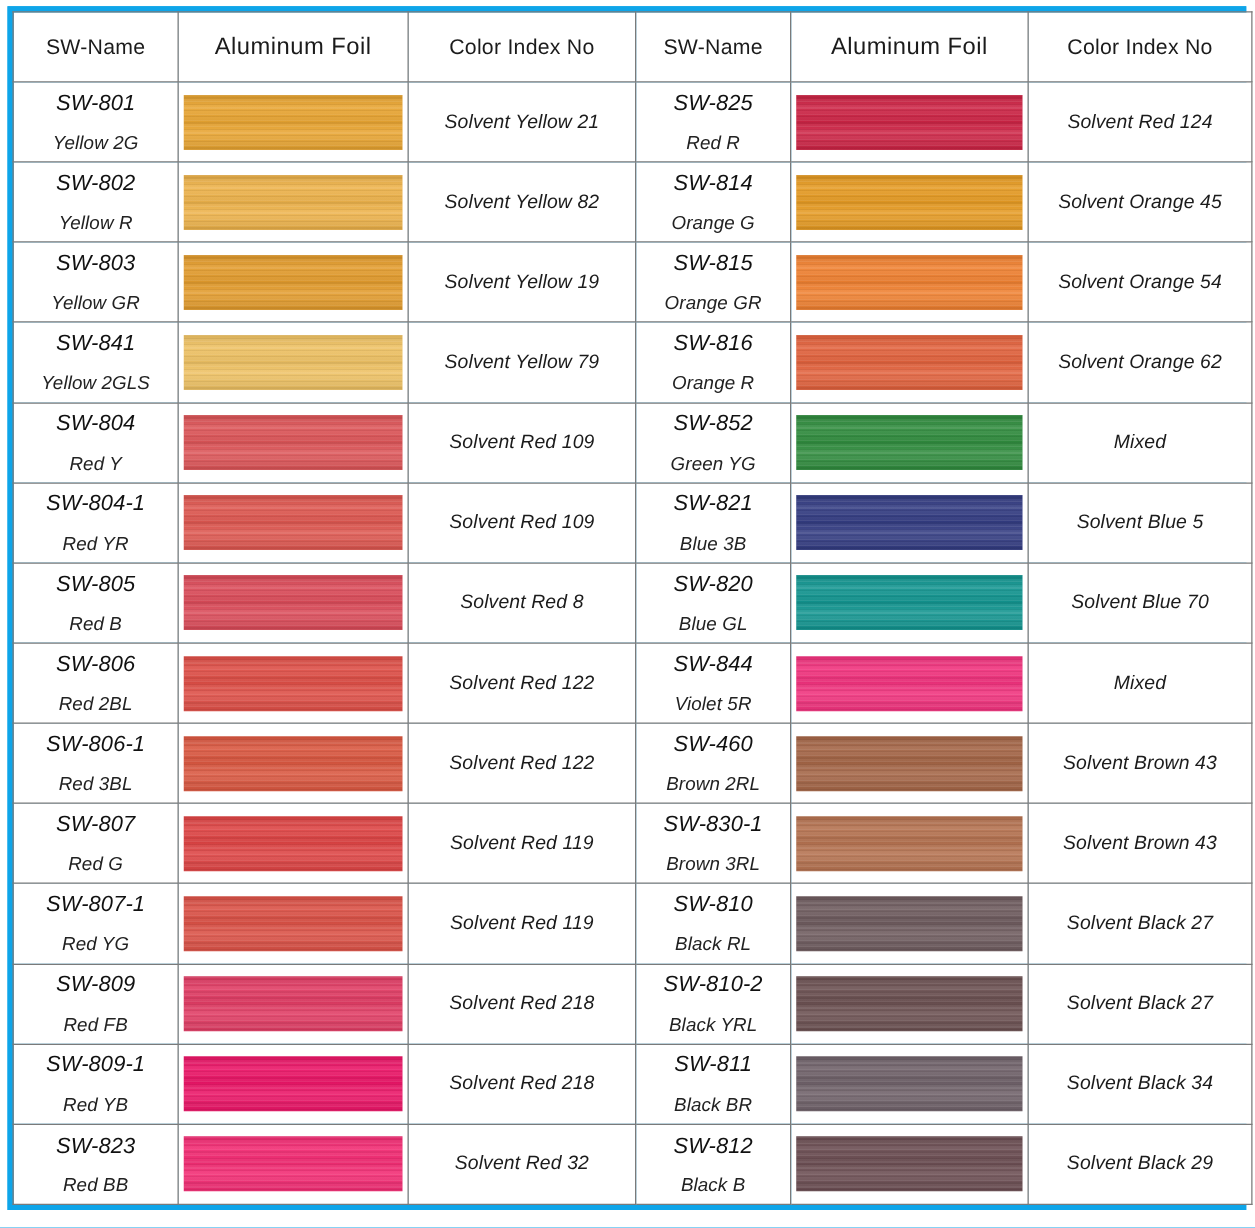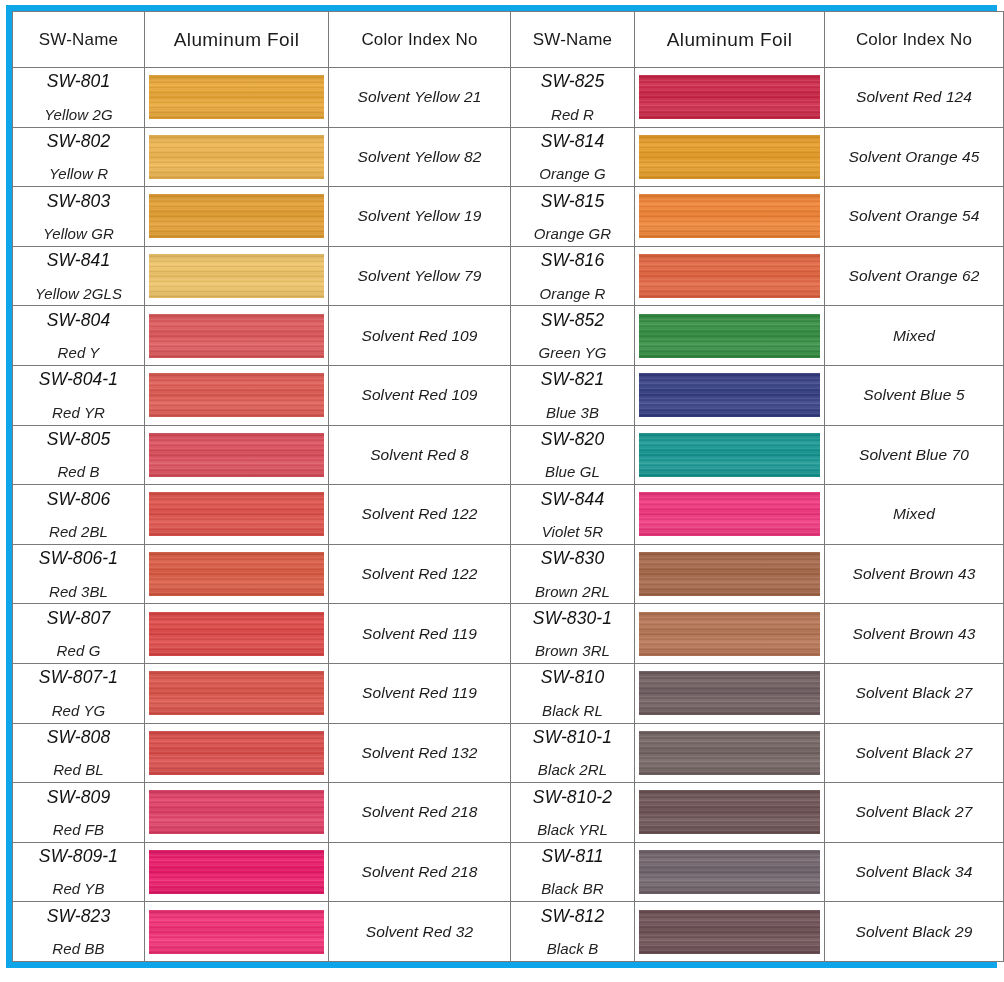--- a/index.html
+++ b/index.html
@@ -8,21 +8,21 @@
     background:#ffffff;
     font-family:"Liberation Sans","DejaVu Sans",sans-serif;
     color:#1b1b1b;
     overflow:hidden;
   }
   #chart-wrap{
     position:absolute;
     left:6px; top:5px;
     width:991px; height:963px;
     box-sizing:border-box;
-    border:6px solid #0ea5e9;
+    border:4px solid #0ea5e9;
     background:#0ea5e9;
   }
   table.swatch-table{
     border-collapse:collapse;
     width:100%;
     height:100%;
     table-layout:fixed;
   }
   table.swatch-table td,
   table.swatch-table th{
@@ -289,21 +289,21 @@
         <tr>
           <td class="cell-name">
             <span class="nm-code">SW-806-1</span>
             <span class="nm-sub">Red 3BL</span>
           </td>
           <td class="cell-foil">
             <div class="swatch" style="background: rgb(217, 86, 63);"></div>
           </td>
           <td class="cell-index">Solvent Red 122</td>
           <td class="cell-name">
-            <span class="nm-code">SW-830</span>
+            <span class="nm-code">SW-460</span>
             <span class="nm-sub">Brown 2RL</span>
           </td>
           <td class="cell-foil">
             <div class="swatch" style="background: rgb(163, 100, 69);"></div>
           </td>
           <td class="cell-index">Solvent Brown 43</td>
         </tr>
         <tr>
           <td class="cell-name">
             <span class="nm-code">SW-807</span>
@@ -330,38 +330,20 @@
           <td class="cell-foil">
             <div class="swatch" style="background: rgb(218, 80, 69);"></div>
           </td>
           <td class="cell-index">Solvent Red 119</td>
           <td class="cell-name">
             <span class="nm-code">SW-810</span>
             <span class="nm-sub">Black RL</span>
           </td>
           <td class="cell-foil">
             <div class="swatch" style="background: rgb(109, 90, 93);"></div>
-          </td>
-          <td class="cell-index">Solvent Black 27</td>
-        </tr>
-        <tr>
-          <td class="cell-name">
-            <span class="nm-code">SW-808</span>
-            <span class="nm-sub">Red BL</span>
-          </td>
-          <td class="cell-foil">
-            <div class="swatch" style="background: rgb(217, 73, 71);"></div>
-          </td>
-          <td class="cell-index">Solvent Red 132</td>
-          <td class="cell-name">
-            <span class="nm-code">SW-810-1</span>
-            <span class="nm-sub">Black 2RL</span>
-          </td>
-          <td class="cell-foil">
-            <div class="swatch" style="background: rgb(112, 96, 95);"></div>
           </td>
           <td class="cell-index">Solvent Black 27</td>
         </tr>
         <tr>
           <td class="cell-name">
             <span class="nm-code">SW-809</span>
             <span class="nm-sub">Red FB</span>
           </td>
           <td class="cell-foil">
             <div class="swatch" style="background: rgb(224, 59, 99);"></div>

